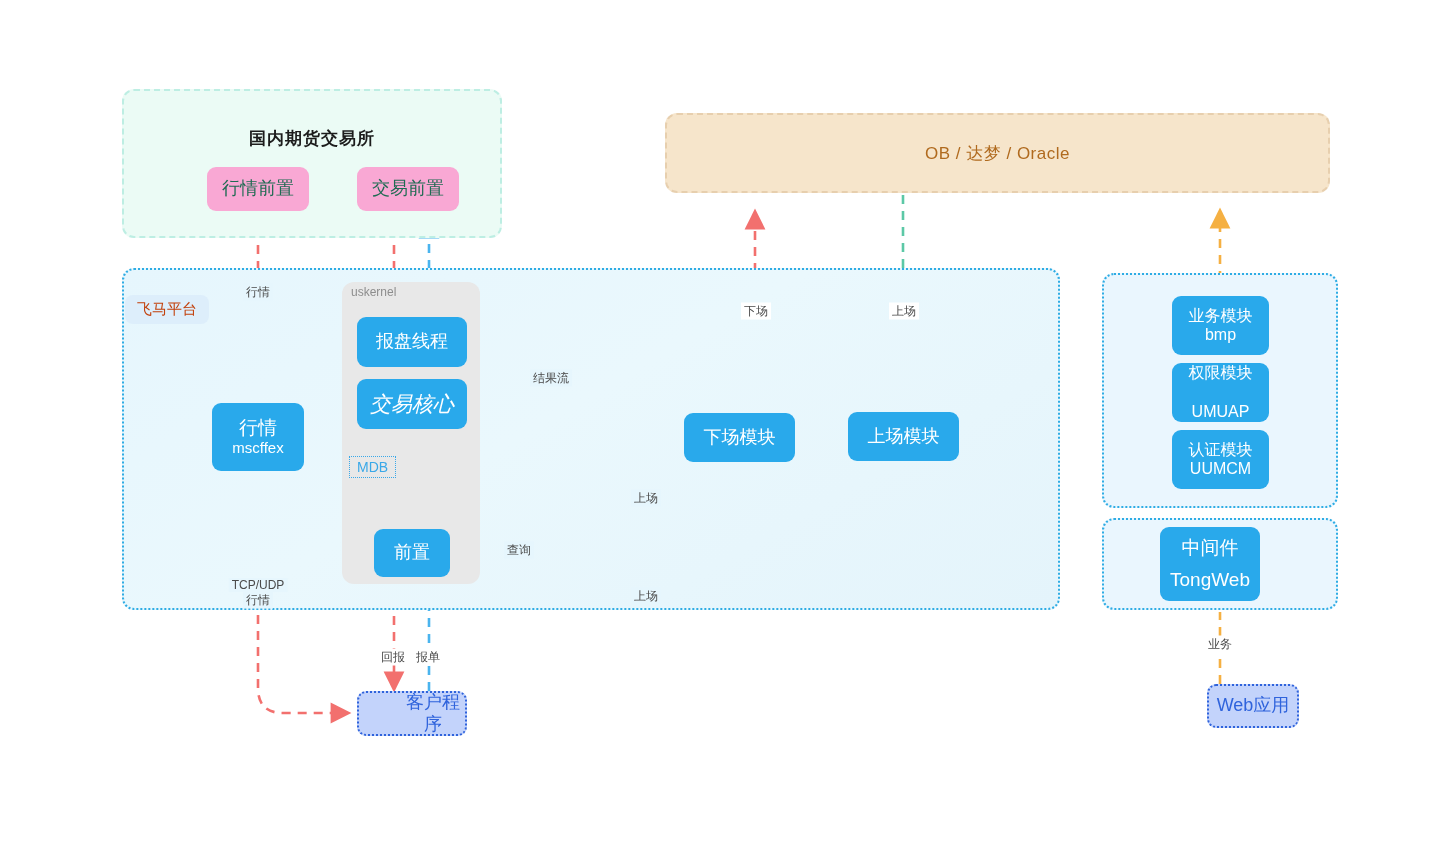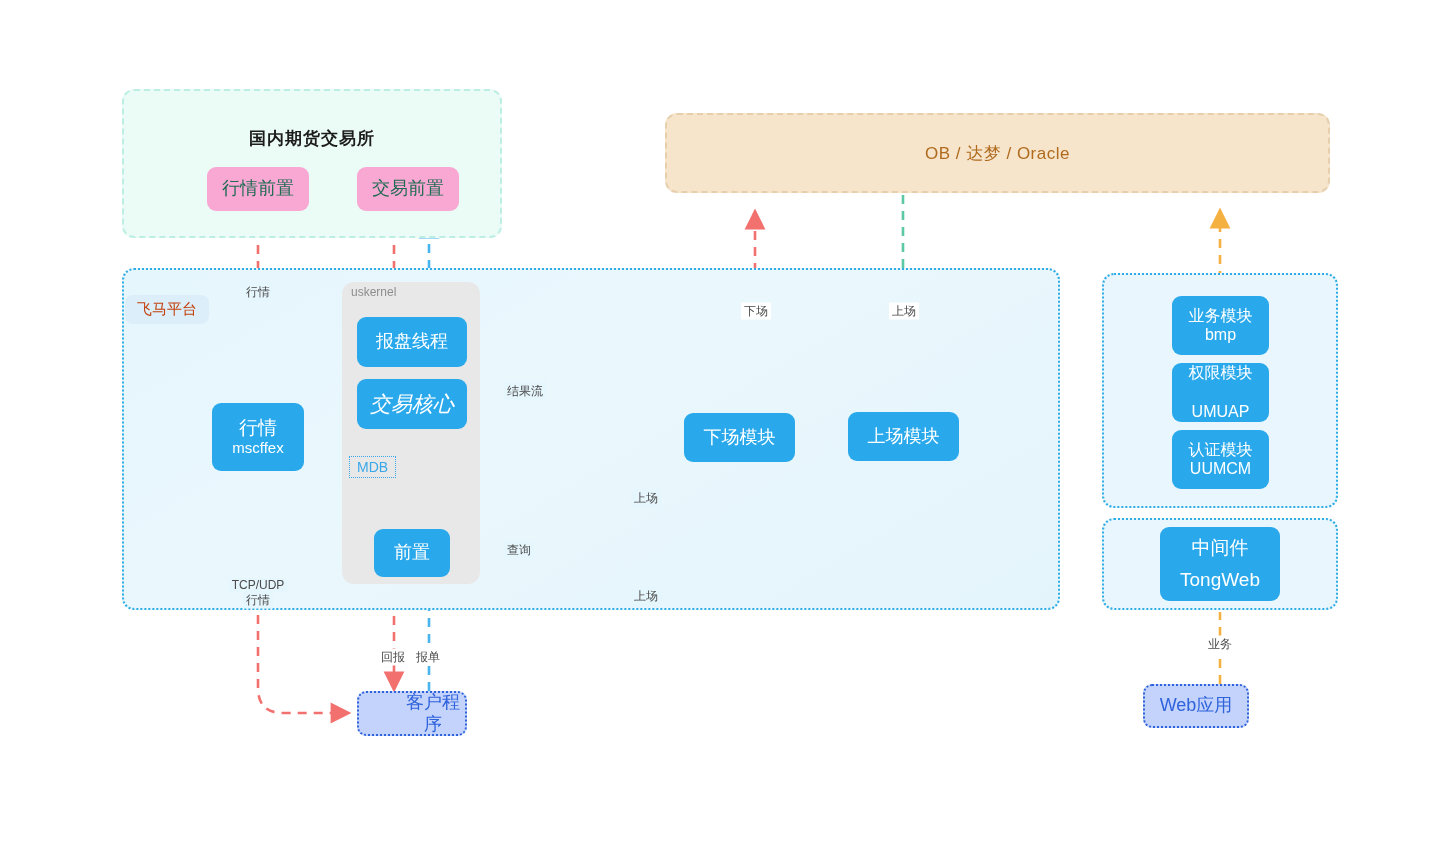--- a/index.html
+++ b/index.html
@@ -94,22 +94,22 @@
   .node-down{left:684px;top:413px;width:111px;height:49px;}
   .node-up{left:848px;top:412px;width:111px;height:49px;}
 
   
   .node-client{left:357px;top:691px;width:110px;height:45px;padding-left:42px;}
 
   
   .node-bmp{left:1172px;top:296px;width:97px;height:59px;}
   .node-umuap{left:1172px;top:363px;width:97px;height:59px;gap:20px;}
   .node-uumcm{left:1172px;top:430px;width:97px;height:59px;}
-  .node-tongweb{left:1160px;top:527px;width:120px;height:74px;gap:9px;}
-  .node-webapp{left:1143px;top:684px;width:106px;height:44px;}
+  .node-tongweb{left:1160px;top:527px;width:100px;height:74px;gap:9px;}
+  .node-webapp{left:1207px;top:684px;width:92px;height:44px;}
 
   
   .elabel{
     position:absolute;font-size:12px;color:#4a4a4a;background:transparent;
     white-space:nowrap;transform:translate(-50%,-50%);text-align:center;
   }
   .elabel.boxed{background:#e6f6fd;padding:0 3px;}
   .elabel.plain{background:#ffffff;padding:0 3px;}
 </style>
 </head>
@@ -240,21 +240,21 @@
   </div>
   <div class="node n-web node-webapp">
     <span class="mid">Web应用</span>
   </div>
 
   <div class="elabel boxed" style="left:258px;top:292px;">行情</div>
 
   <div class="elabel boxed" style="left:258px;top:585px;">TCP/UDP</div>
   <div class="elabel boxed" style="left:258px;top:600px;">行情</div>
 
-  <div class="elabel boxed" style="left:525px;top:378px;margin-top:13px;">结果流</div>
+  <div class="elabel boxed" style="left:551px;top:378px;">结果流</div>
 
   <div class="elabel boxed" style="left:519px;top:550px;">查询</div>
 
   <div class="elabel boxed" style="left:646px;top:498px;">上场</div>
   <div class="elabel boxed" style="left:646px;top:596px;">上场</div>
 
   <div class="elabel plain" style="left:756px;top:311px;">下场</div>
   <div class="elabel plain" style="left:904px;top:311px;">上场</div>
 
   <div class="elabel plain" style="left:393px;top:657px;">回报</div>

